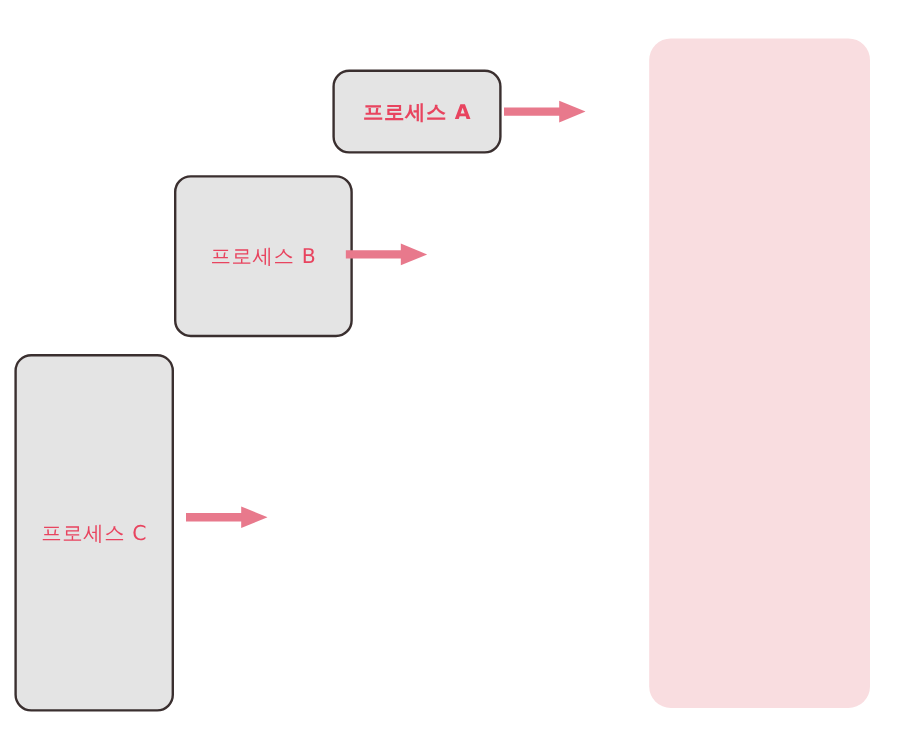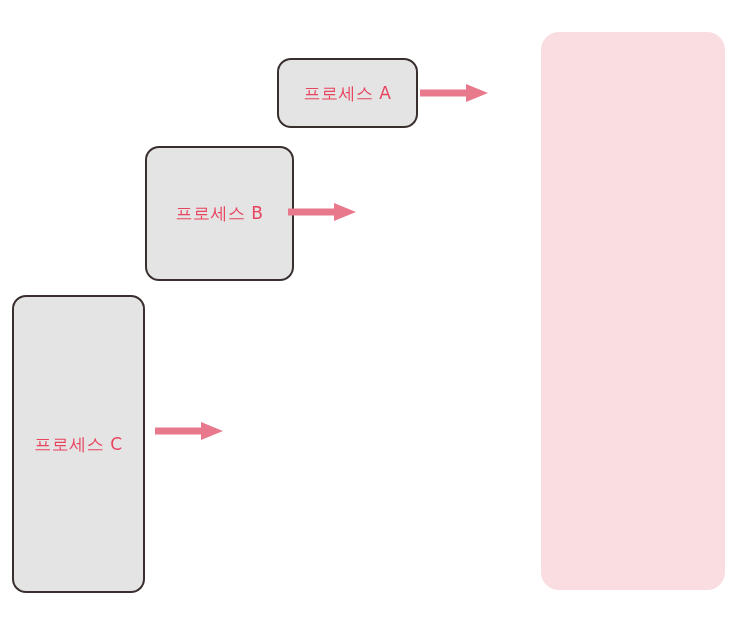--- a/index.html
+++ b/index.html
@@ -40,21 +40,21 @@
     height: 22px;
     display: block;
   }
   .container-pink {
     position: absolute;
     box-sizing: border-box;
     background: #f9dde0;
     border-radius: 18px;
   }
   
-  #box-a-left  { left: 277px; top: 58px;  width: 141px; height: 70px;  }
+  #box-a-left  { left: 277px; top: 58px;  width: 141px; height: 70px; font-weight: bold;  }
   #box-b-left  { left: 145px; top: 146px; width: 149px; height: 135px; }
   #box-c-left  { left: 12px;  top: 295px; width: 133px; height: 298px; }
   
   #arrow-a { left: 420px; top: 82px;  width: 68px; }
   #arrow-b { left: 288px; top: 201px; width: 68px; }
   #arrow-c { left: 155px; top: 420px; width: 68px; }
   
   #pink-container { left: 541px; top: 32px; width: 184px; height: 558px; }
 </style>
 </head>

